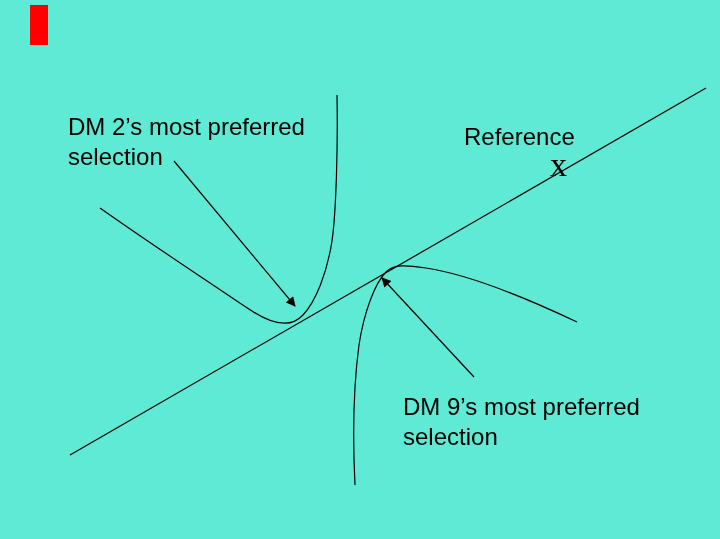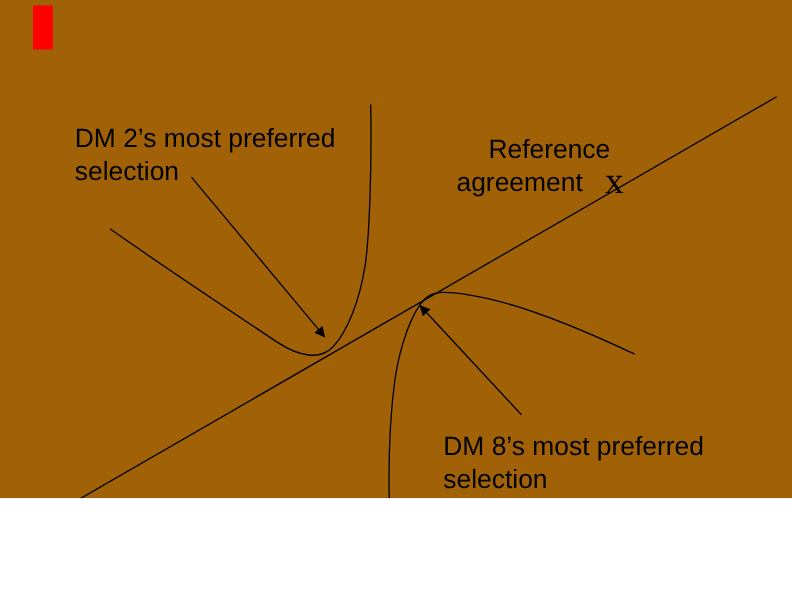--- a/index.html
+++ b/index.html
@@ -3,22 +3,22 @@
 <meta charset="utf-8">
 <style>
   html, body {
     margin: 0;
     padding: 0;
     background: #ffffff;
   }
   .slide {
     position: relative;
     width: 720px;
-    height: 453px;
-    background: #a16207;
+    height: 539px;
+    background: #5eead4;
     overflow: hidden;
     font-family: "Liberation Sans", "DejaVu Sans", sans-serif;
     color: #000000;
   }
   .accent-bar {
     position: absolute;
     left: 30px;
     top: 5px;
     width: 18px;
     height: 40px;
@@ -32,21 +32,21 @@
     height: 539px;
   }
   .label {
     position: absolute;
     font-size: 24px;
     line-height: 30px;
     white-space: pre-line;
     color: #000000;
   }
   .label-dm2 { left: 68px; top: 112px; }
-  .label-ref1 { left: 444px; top: 122px; text-align: center; }
+  .label-ref1 { left: 464px; top: 122px; text-align: center; }
   .label-ref2 { left: 415px; top: 152px; }
   .label-dm1 { left: 403px; top: 392px; }
   .label-artificial { left: 22px; top: 455px; }
   .ref-x-marker {
     position: absolute;
     left: 550px;
     top: 148px;
     font-family: "Liberation Serif", "DejaVu Serif", serif;
     font-size: 34px;
     line-height: 34px;
@@ -76,21 +76,20 @@
     <path d="M 174 161 L 295 306" stroke="#000000" stroke-width="1.2" fill="none" marker-end="url(#arrowhead)"></path>
 
     <path d="M 474 377 L 382 278" stroke="#000000" stroke-width="1.2" fill="none" marker-end="url(#arrowhead)"></path>
   </svg>
 
   <div class="label label-dm2">DM 2’s most preferred
 selection</div>
 
   <div class="label label-ref1">Reference</div>
 
-  <div class="label label-ref2">agreement</div>
 
   <div class="ref-x-marker">x</div>
 
-  <div class="label label-dm1">DM 8’s most preferred
+  <div class="label label-dm1">DM 9’s most preferred
 selection</div>
 
 
 </div>
 
 </body></html>

